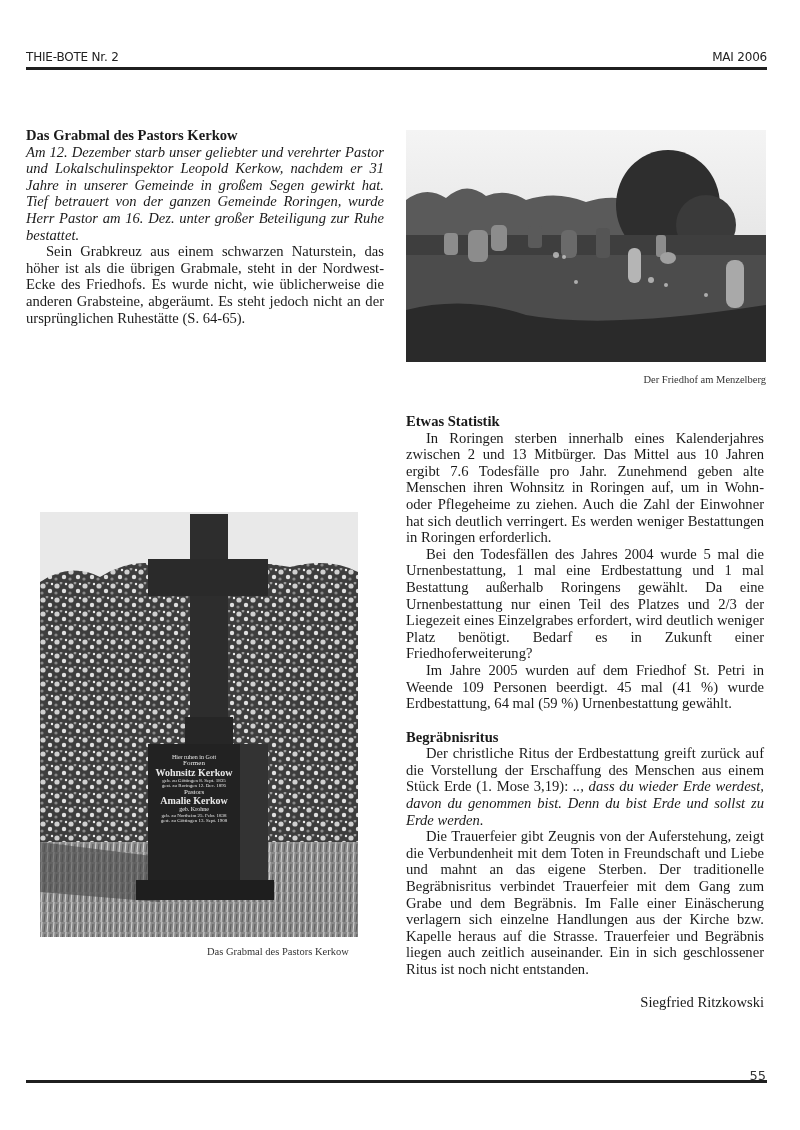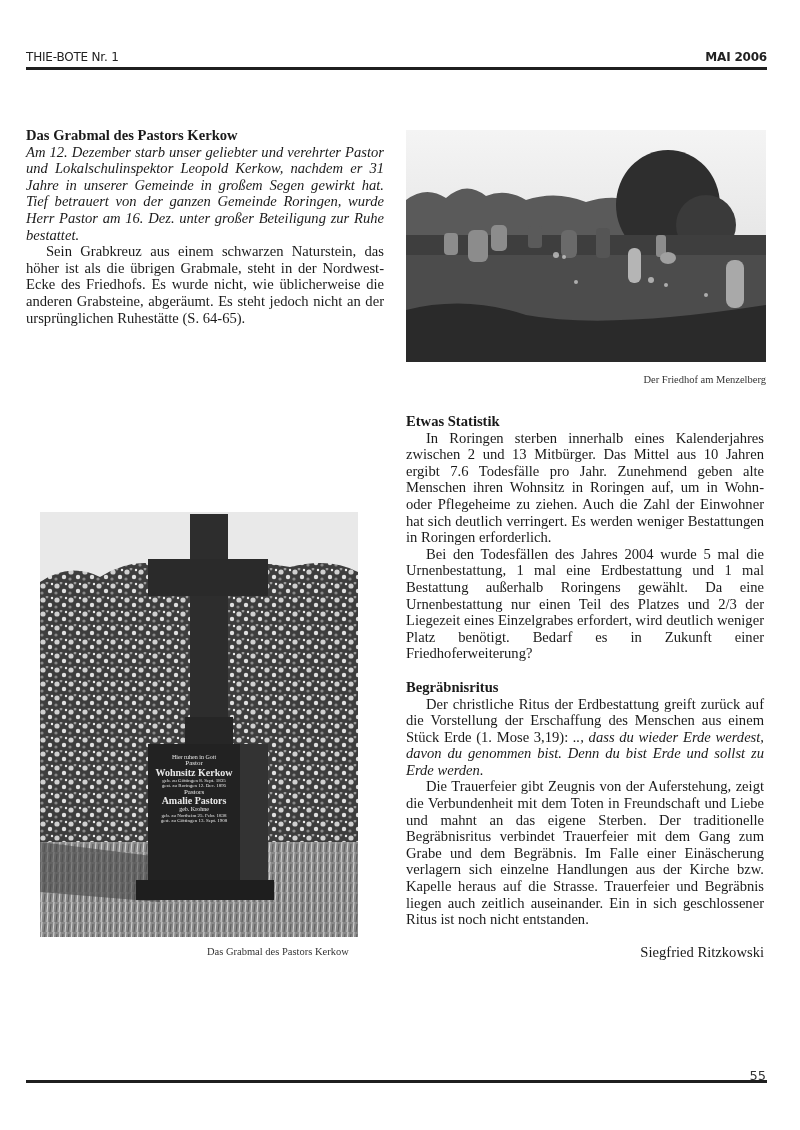--- a/index.html
+++ b/index.html
@@ -1,20 +1,20 @@
 <!DOCTYPE html>
 <html><head>
 <meta charset="utf-8">
 <style>
   html, body { margin: 0; padding: 0; background: #ffffff; }
   body { width: 800px; height: 1130px; position: relative; overflow: hidden; color: #1a1a1a; }
   .header { position: absolute; left: 26px; top: 48px; width: 741px; height: 22px; }
   .header span { font-family: "DejaVu Sans", sans-serif; font-size: 12px; color: #222; position: absolute; top: 2px; letter-spacing: -0.2px; }
   .header .left { left: 0; }
-  .header .right { right: 0; font-weight: bold; }
+  .header .right { right: 0; }
   .rule-top { position: absolute; left: 26px; top: 67px; width: 741px; height: 3px; background: #1f1f1f; }
   .rule-bottom { position: absolute; left: 26px; top: 1080px; width: 741px; height: 3px; background: #1f1f1f; }
   .page-no { position: absolute; right: 34px; top: 1068px; font-family: "DejaVu Sans", sans-serif; font-size: 13px; color: #333; }
 
   .serif { font-family: "Liberation Serif", serif; font-size: 14.6px; line-height: 16.6px; color: #1a1a1a; }
   .col { position: absolute; }
   .col-left { left: 26px; top: 127px; width: 358px; }
   .col-right { left: 406px; top: 413px; width: 358px; }
   h2.sec { font-family: "Liberation Serif", serif; font-weight: bold; font-size: 14.6px; line-height: 16.6px; margin: 0; }
   p.par { margin: 0; text-align: justify; text-indent: 20px; }
@@ -27,21 +27,21 @@
   .photo-cemetery { left: 406px; top: 130px; width: 360px; height: 232px; background: linear-gradient(180deg, #f2f2f2 0%, #e6e6e6 35%, #cfcfcf 40%, #5a5a5a 55%, #3a3a3a 75%, #2a2a2a 100%); }
   .photo-cross { left: 40px; top: 512px; width: 318px; height: 425px; background: linear-gradient(180deg, #eeeeee 0%, #e2e2e2 12%, #6f6f6f 22%, #4a4a4a 55%, #5c5c5c 78%, #9a9a9a 88%, #b8b8b8 100%); }
   .caption { position: absolute; font-family: "Liberation Serif", serif; font-size: 10.5px; color: #333; }
   .caption-cemetery { right: 34px; top: 374px; }
   .caption-cross { left: 207px; top: 946px; }
 </style>
 </head>
 <body>
 
 <div class="header">
-  <span class="left">THIE-BOTE Nr. 1</span>
+  <span class="left">THIE-BOTE Nr. 2</span>
   <span class="right">MAI 2006</span>
 </div>
 <div class="rule-top"></div>
 
 <div class="col col-left serif">
   <h2 class="sec">Das Grabmal des Pastors Kerkow</h2>
   <p class="quote">Am 12. Dezember starb unser geliebter und verehrter Pastor und Lokalschulinspektor Leopold Kerkow, nachdem er 31 Jahre in unserer Gemeinde in großem Segen gewirkt hat. Tief betrauert von der ganzen Gemeinde Roringen, wurde Herr Pastor am 16. Dez. unter großer Beteiligung zur Ruhe bestattet.</p>
   <p class="par">Sein Grabkreuz aus einem schwarzen Naturstein, das höher ist als die übrigen Grabmale, steht in der Nordwest-Ecke des Friedhofs. Es wurde nicht, wie üblicherweise die anderen Grabsteine, abgeräumt. Es steht jedoch nicht an der ursprünglichen Ruhestätte (S. 64-65).</p>
 </div>
 
@@ -115,37 +115,38 @@
     <rect x="150" y="2" width="38" height="214" fill="#2d2d2d"></rect>
     <rect x="108" y="47" width="120" height="37" fill="#2a2a2a"></rect>
     <rect x="145" y="205" width="48" height="28" fill="#262626"></rect>
 
     <rect x="108" y="232" width="118" height="140" fill="#222"></rect>
     <rect x="200" y="232" width="28" height="140" fill="#333"></rect>
     <rect x="96" y="368" width="138" height="20" fill="#1e1e1e"></rect>
   </svg>
   <div style="position:absolute; left:108px; top:242px; width:92px; text-align:center; font-family:'Liberation Serif', serif; color:#e8e8e8; line-height:1.05;">
     <div style="font-size:6px;">Hier ruhen in Gott</div>
-    <div style="font-size:7px;">Pastor</div>
+    <div style="font-size:7px;">Formen</div>
     <div style="font-size:10px; font-weight:bold;">Wohnsitz Kerkow</div>
     <div style="font-size:5px;">geb. zu Göttingen 8. Sept. 1835</div>
     <div style="font-size:5px;">gest. zu Roringen 12. Dec. 1895</div>
     <div style="font-size:7px;">Pastors</div>
-    <div style="font-size:10px; font-weight:bold;">Amalie Pastors</div>
+    <div style="font-size:10px; font-weight:bold;">Amalie Kerkow</div>
     <div style="font-size:6px;">geb. Krohne</div>
     <div style="font-size:5px;">geb. zu Northeim 25. Febr. 1838</div>
     <div style="font-size:5px;">gest. zu Göttingen 13. Sept. 1908</div>
   </div>
 </div>
 <div class="caption caption-cross">Das Grabmal des Pastors Kerkow</div>
 
 <div class="col col-right serif">
   <h2 class="sec">Etwas Statistik</h2>
   <p class="par">In Roringen sterben innerhalb eines Kalenderjahres zwischen 2 und 13 Mitbürger. Das Mittel aus 10 Jahren ergibt 7.6 Todesfälle pro Jahr. Zunehmend geben alte Menschen ihren Wohnsitz in Roringen auf, um in Wohn- oder Pflegeheime zu ziehen. Auch die Zahl der Einwohner hat sich deutlich verringert. Es werden weniger Bestattungen in Roringen erforderlich.</p>
   <p class="par">Bei den Todesfällen des Jahres 2004 wurde 5 mal die Urnenbestattung, 1 mal eine Erdbestattung und 1 mal Bestattung außerhalb Roringens gewählt. Da eine Urnenbestattung nur einen Teil des Platzes und 2/3 der Liegezeit eines Einzelgrabes erfordert, wird deutlich weniger Platz benötigt. Bedarf es in Zukunft einer Friedhoferweiterung?</p>
+  <p class="par">Im Jahre 2005 wurden auf dem Friedhof St. Petri in Weende 109 Personen beerdigt. 45 mal (41 %) wurde Erdbestattung, 64 mal (59 %) Urnenbestattung gewählt.</p>
   <div class="gap"></div>
   <h2 class="sec">Begräbnisritus</h2>
   <p class="par"><span>Der christliche Ritus der Erdbestattung greift zurück auf die Vorstellung der Erschaffung des Menschen aus einem Stück Erde (1. Mose 3,19): </span><em>.., dass du wieder Erde werdest, davon du genommen bist. Denn du bist Erde und sollst zu Erde werden.</em></p>
   <p class="par">Die Trauerfeier gibt Zeugnis von der Auferstehung, zeigt die Verbundenheit mit dem Toten in Freundschaft und Liebe und mahnt an das eigene Sterben. Der traditionelle Begräbnisritus verbindet Trauerfeier mit dem Gang zum Grabe und dem Begräbnis. Im Falle einer Einäscherung verlagern sich einzelne Handlungen aus der Kirche bzw. Kapelle heraus auf die Strasse. Trauerfeier und Begräbnis liegen auch zeitlich auseinander. Ein in sich geschlossener Ritus ist noch nicht entstanden.</p>
   <div class="sig">Siegfried Ritzkowski</div>
 </div>
 
 <div class="rule-bottom"></div>
 <div class="page-no">55</div>
 

